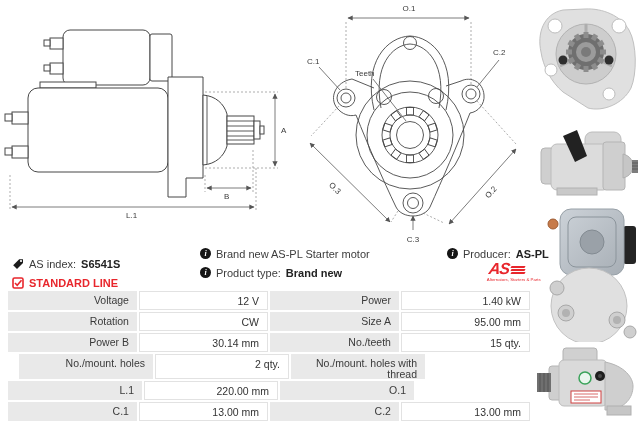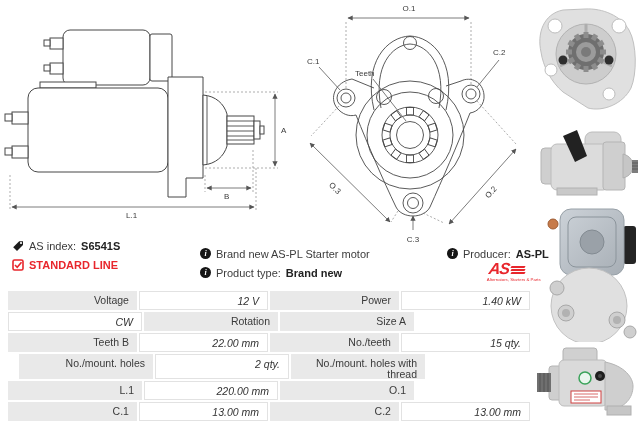--- a/index.html
+++ b/index.html
@@ -39,21 +39,21 @@
   .logo-stripes { display:flex; flex-direction:column; gap:1px; margin-bottom:2px; }
   .logo-stripes i { display:block; width:14px; height:2px; background:#e8262c; transform:skewX(-30deg); }
   .logo-tag { color:#e8262c; font-size:6px; transform:scale(0.72); transform-origin:center top; white-space:nowrap; margin-top:1px; }
 
   
   .spec { position:absolute; left:8px; top:291px; width:522px; display:flex; flex-direction:column; gap:2px; }
   .spec-row { display:flex; gap:2px; height:19px; }
   .spec-row.tall { height:25px;padding-left:11px; }
   .spec-cell { width:134px; font-size:10.5px; line-height:11px; text-align:right; padding:4px 8px 0 2px; }
   .spec-label { background:#e9e9e9; color:#3a3a3a; }
-  .spec-value { background:#fff; border:1px solid #e2e2e2; color:#333;font-style:italic; }
+  .spec-value { background:#fff; border:1px solid #e2e2e2; color:#333; }
 </style>
 </head>
 <body>
 
 <div class="page">
 
   <div class="drawing" style="left:0;top:0;width:295px;height:238px">
     <svg width="295" height="238" viewBox="0 0 295 238">
       <defs>
         <marker id="ar" viewBox="0 0 10 10" refX="9" refY="5" markerWidth="6.5" markerHeight="6.5" orient="auto-start-reverse">
@@ -248,21 +248,21 @@
       <path d="M72,18 C92,22 100,34 100,42 C100,54 92,64 76,66 L72,66 Z" fill="#cfcfcf" stroke="#b5b5b5"></path>
       <rect x="74" y="62" width="24" height="9" fill="#c6c6c6" stroke="#b0b0b0"></rect>
       <circle cx="52" cy="34" r="6" fill="#eaf6ee" stroke="#3aa35a" stroke-width="1.5"></circle>
       <circle cx="67" cy="32" r="5" fill="#1e1e1e"></circle>
       <circle cx="67" cy="32" r="2" fill="#4a4a4a"></circle>
       <rect x="38" y="47" width="30" height="12" fill="#fff" stroke="#d04040"></rect>
       <path d="M41,50 h24 M41,53 h24 M41,56 h16" stroke="#d86a6a"></path>
     </svg>
   </div>
 
-  <div class="ib-col" style="left:12px;top:239px">
+  <div class="ib-col" style="left:12px;top:257px">
     <div class="ib-row">
       <span class="ico">
         <svg width="12" height="12" viewBox="0 0 12 12">
             <path d="M1.2,7.2 L7.2,1.2 L11,1.2 L11,5 L5,11 Z" fill="#1c1c1c"></path>
             <circle cx="9" cy="3" r="1.1" fill="#fff"></circle>
           </svg>
       </span>
       <span>AS index:</span>
       <b>S6541S</b>
     </div>
@@ -312,28 +312,29 @@
   <div class="spec">
 
     <div class="spec-row">
       <div class="spec-cell spec-label">Voltage</div>
       <div class="spec-cell spec-value">12 V</div>
       <div class="spec-cell spec-label">Power</div>
       <div class="spec-cell spec-value">1.40 kW</div>
     </div>
 
     <div class="spec-row">
+      <div class="spec-cell spec-label">Rotation</div>
       <div class="spec-cell spec-value">CW</div>
-      <div class="spec-cell spec-label">Rotation</div>
       <div class="spec-cell spec-label">Size A</div>
-    </div>
-
-    <div class="spec-row">
-      <div class="spec-cell spec-label">Teeth B</div>
-      <div class="spec-cell spec-value">22.00 mm</div>
+      <div class="spec-cell spec-value">95.00 mm</div>
+    </div>
+
+    <div class="spec-row">
+      <div class="spec-cell spec-label">Power B</div>
+      <div class="spec-cell spec-value">30.14 mm</div>
       <div class="spec-cell spec-label">No./teeth</div>
       <div class="spec-cell spec-value">15 qty.</div>
     </div>
 
     <div class="spec-row tall">
       <div class="spec-cell spec-label">No./mount. holes</div>
       <div class="spec-cell spec-value">2 qty.</div>
       <div class="spec-cell spec-label">No./mount. holes with thread</div>
     </div>
 

